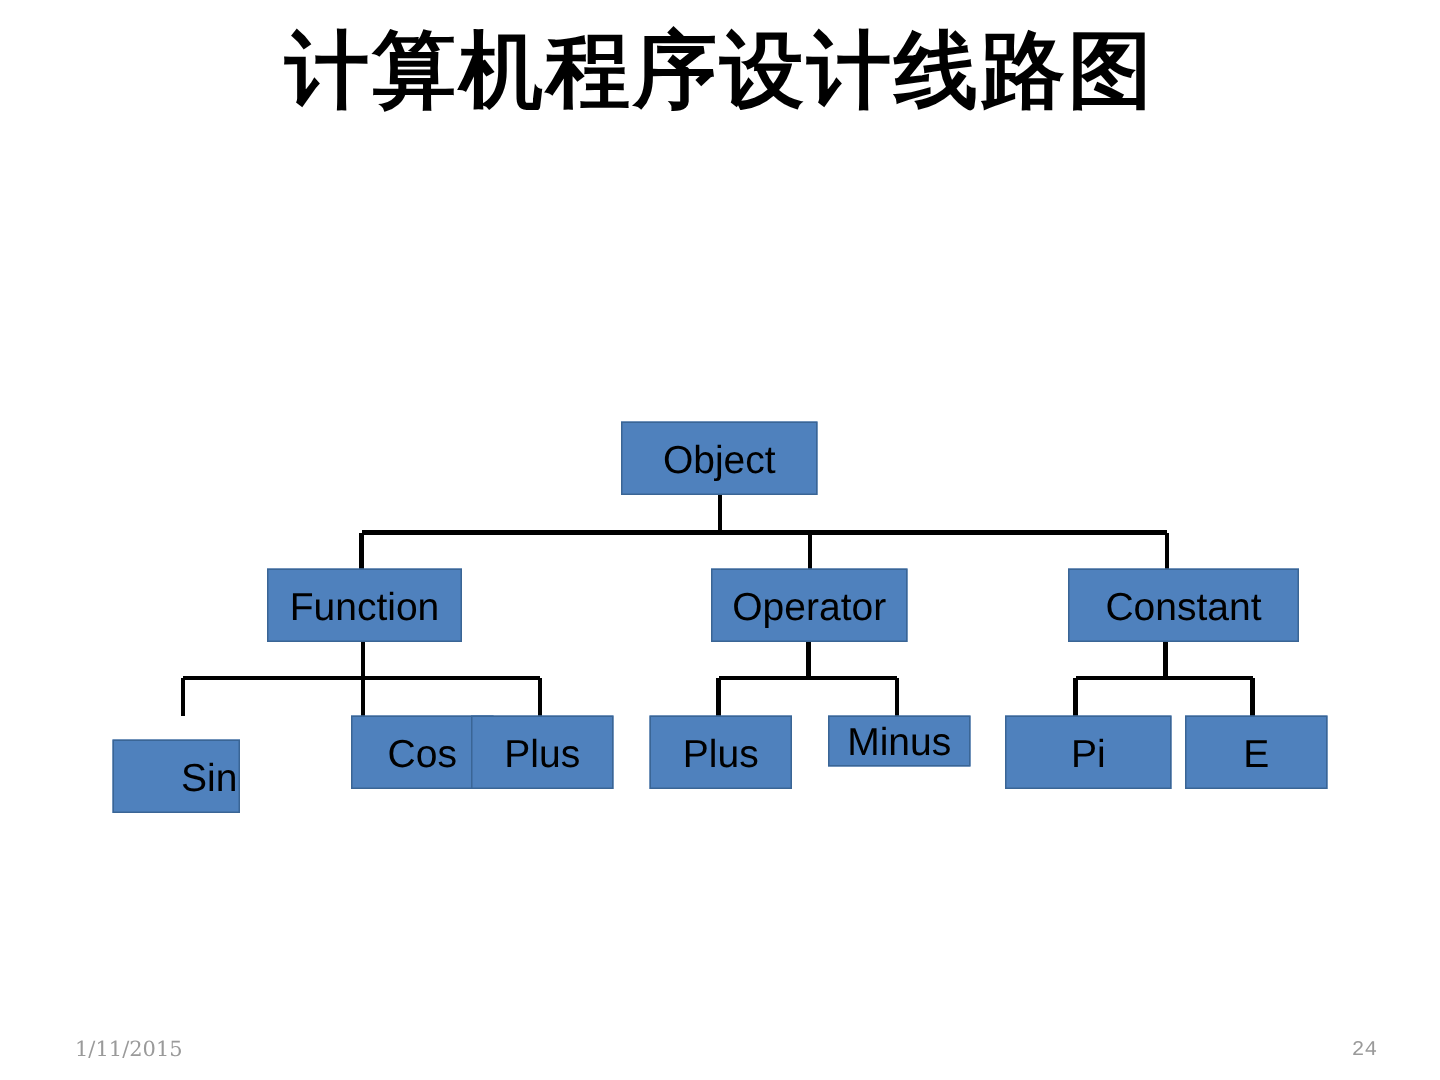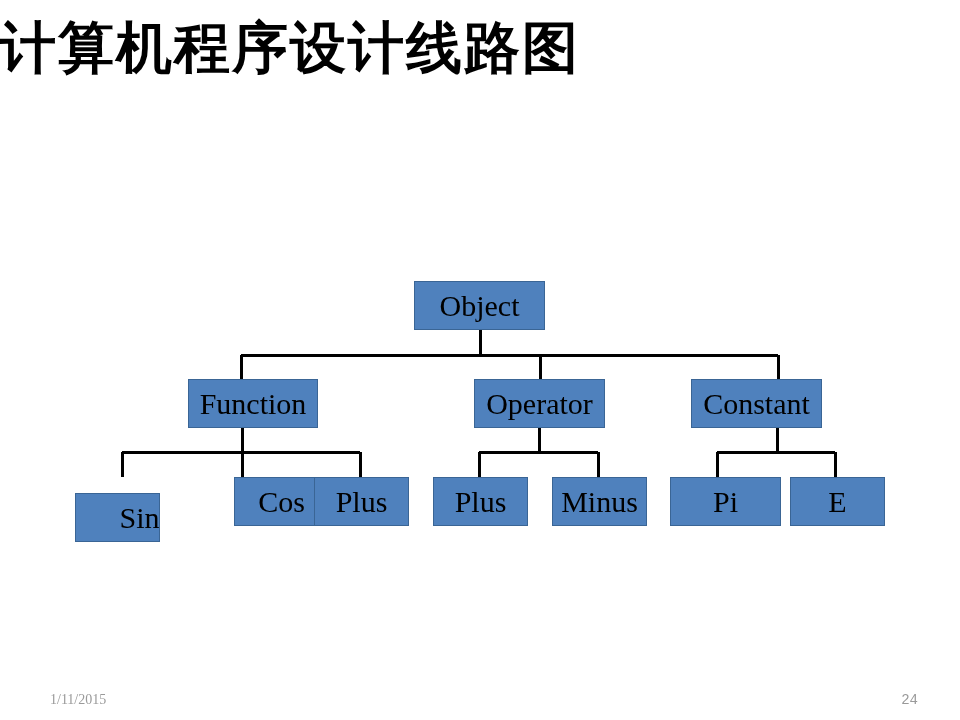--- a/index.html
+++ b/index.html
@@ -20,21 +20,21 @@
     height: 720px;
     background: #ffffff;
   }
 
   
   #slide-title {
     position: absolute;
     left: 0;
     top: 8px;
     width: 960px;
-    text-align: left;
+    text-align: center;
     font-family: "DejaVu Serif", "Liberation Serif", serif;
     font-weight: bold;
     font-size: 56px;
     line-height: 78px;
     color: #000000;
     letter-spacing: 2px;
     white-space: nowrap;
   }
 
   
@@ -56,36 +56,36 @@
 
   .node {
     position: absolute;
     background: #4F81BD;
     border: 1px solid #3A6595;
     box-sizing: border-box;
     display: flex;
     align-items: center;
     justify-content: center;
     color: #000000;
-    font-family: Liberation Serif, serif;
-    font-size: 30px;
+    font-family: Liberation Sans, sans-serif;
+    font-size: 26px;
     line-height: 1;
     white-space: nowrap;
   }
 
   
   .footer-text {
     position: absolute;
     bottom: 12px;
     font-family: "DejaVu Serif", "Liberation Serif", serif;
     font-size: 14px;
     color: #9a9a9a;
     white-space: nowrap;
   }
-  #footer-date { left: 50px; font-family: Liberation Serif, serif; }
+  #footer-date { left: 50px; }
   #footer-page { right: 42px; font-family: Liberation Mono, monospace; }
 </style>
 </head>
 <body>
 
 <div id="slide">
 
   <div id="slide-title">计算机程序设计线路图</div>
 
   <div id="diagram">
@@ -116,49 +116,49 @@
         <path d="M 717 452 L 835 452"></path>
         <path d="M 717 452 L 717 477"></path>
         <path d="M 835 452 L 835 477"></path>
       </g>
     </svg>
 
     <div class="node" style="left:414px; top:281px; width:131px; height:49px;">
       <span>Object</span>
     </div>
 
-    <div class="node" style="left:188px; top:379px; width:130px; height:49px;">
+    <div class="node" style="left:178px; top:379px; width:130px; height:49px;">
       <span>Function</span>
     </div>
 
     <div class="node" style="left:474px; top:379px; width:131px; height:49px;">
       <span>Operator</span>
     </div>
 
-    <div class="node" style="left:691px; top:379px; width:131px; height:49px;align-items:center;">
+    <div class="node" style="left:712px; top:379px; width:154px; height:49px;align-items:center;">
       <span>Constant</span>
     </div>
 
     <div class="node" style="left:75px; top:493px; width:85px; height:49px;padding-left:44px;">
       <span>Sin</span>
     </div>
 
     <div class="node" style="left:196px; top:477px; width:95px; height:49px;margin-left:38px;">
       <span>Cos</span>
     </div>
 
     <div class="node" style="left:314px; top:477px; width:95px; height:49px;">
       <span>Plus</span>
     </div>
 
     <div class="node" style="left:433px; top:477px; width:95px; height:49px;">
       <span>Plus</span>
     </div>
 
-    <div class="node" style="left:552px; top:477px; width:95px; height:49px;">
+    <div class="node" style="left:552px; top:477px; width:95px; height:34px;">
       <span>Minus</span>
     </div>
 
     <div class="node" style="left:670px; top:477px; width:111px; height:49px;">
       <span>Pi</span>
     </div>
 
     <div class="node" style="left:790px; top:477px; width:95px; height:49px;">
       <span>E</span>
     </div>

